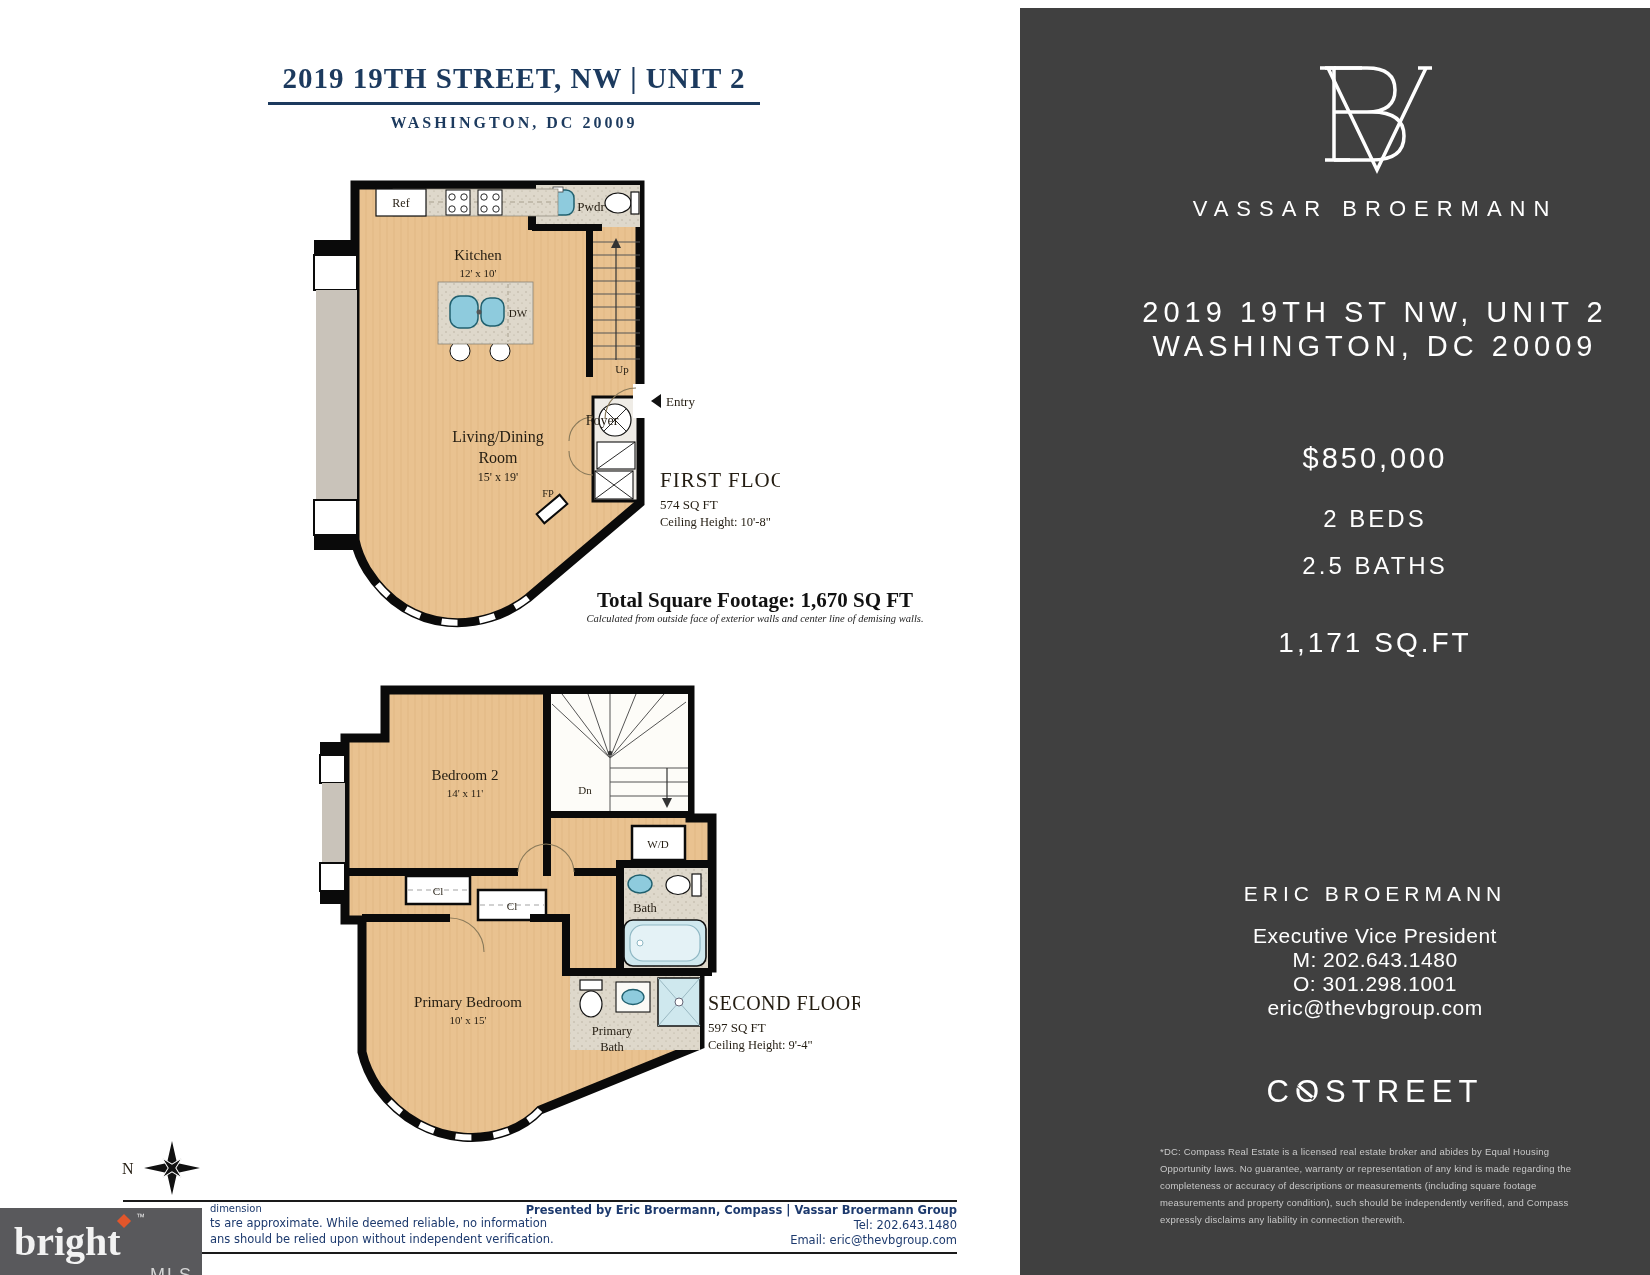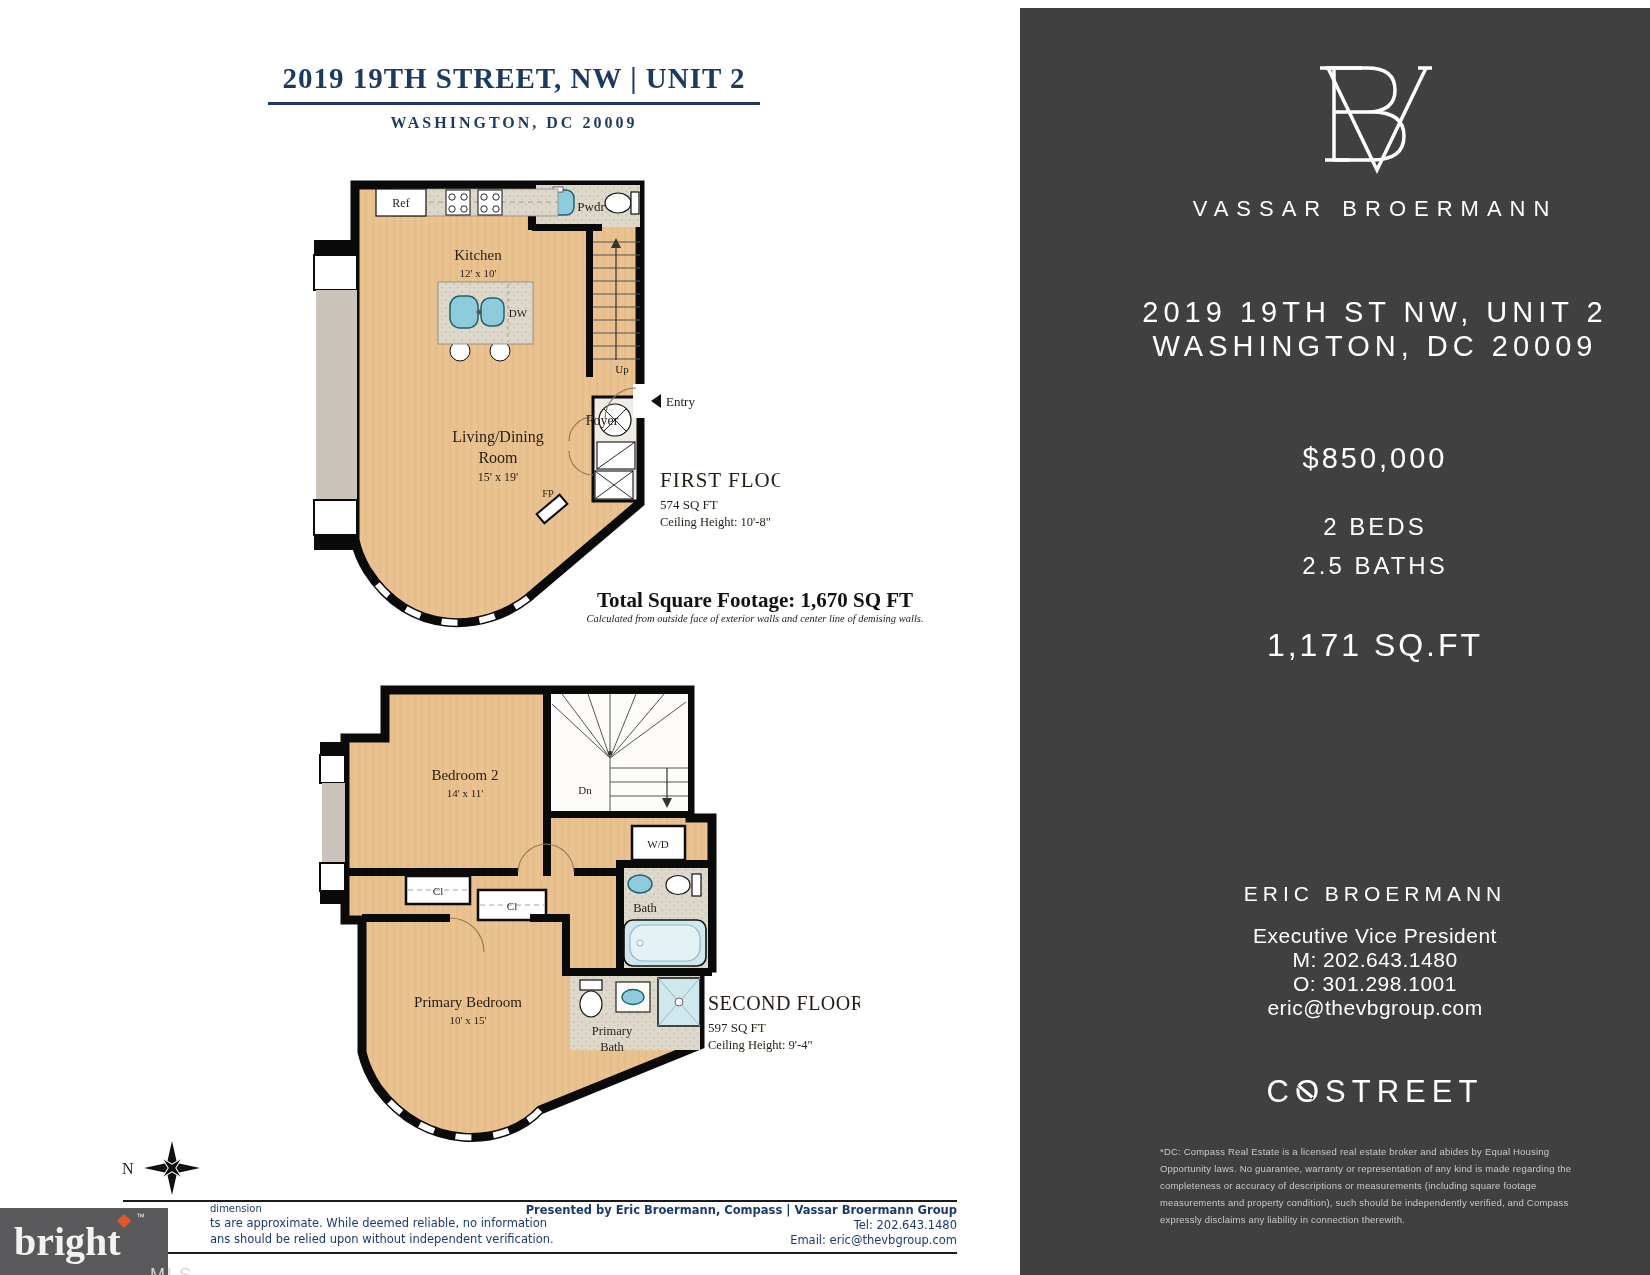--- a/index.html
+++ b/index.html
@@ -23,36 +23,36 @@
   .footer-line{position:absolute;background:#1a1a1a;height:2px;}
   .fl-top{left:123px;top:1200px;width:834px;}
   .fl-bottom{left:123px;top:1252px;width:834px;}
   .footer-left{position:absolute;left:210px;top:1203px;color:#1d3a6e;}
   .footer-left .l1{font-size:10px;font-family:"DejaVu Sans",sans-serif;}
   .footer-left .l2,.footer-left .l3{font-size:11.5px;font-family:"DejaVu Sans",sans-serif;margin-top:2px;}
   .footer-right{position:absolute;left:515px;top:1203px;width:442px;text-align:right;color:#1d3a6e;
                 font-family:"DejaVu Sans",sans-serif;font-size:11.5px;line-height:15px;}
   .footer-right .r1{font-weight:700;}
   
-  .bright-box{position:absolute;left:0;top:1208px;width:168px;height:67px;background:#59595c;}
+  .bright-box{position:absolute;left:0;top:1208px;width:202px;height:67px;background:#59595c;}
   .bright-word{position:absolute;left:14px;top:10px;font-family:"Liberation Serif",serif;
                font-weight:700;font-size:40px;color:#f2f2f2;letter-spacing:0px;}
   .bright-needle{position:absolute;left:119px;top:8px;width:10px;height:10px;background:#e2562b;
                  transform:rotate(45deg);}
   .bright-tm{position:absolute;left:136px;top:4px;font-size:9px;color:#e8e8e8;}
   .bright-mls{position:absolute;left:150px;top:27px;font-size:18px;color:#d6d6d6;letter-spacing:2px;margin-top:30px;}
   
   .sidebar{position:absolute;left:1020px;top:8px;right:0;bottom:0;background:#404040;color:#fff;}
   .sb-center{position:absolute;left:355px;transform:translateX(-50%);white-space:nowrap;text-align:center;}
   .sb-brand{top:188px;font-size:22px;letter-spacing:8px;}
   .sb-address{top:287px;font-size:29px;letter-spacing:5px;line-height:34px;}
   .sb-price{top:434px;font-size:29px;letter-spacing:3px;}
-  .sb-beds{top:497px;font-size:24px;letter-spacing:3px;margin-top:8px;}
+  .sb-beds{top:497px;font-size:24px;letter-spacing:3px;}
   .sb-baths{top:544px;font-size:24px;letter-spacing:3px;}
-  .sb-sqft{top:619px;font-size:32px;letter-spacing:3px;}
+  .sb-sqft{top:619px;font-size:28px;letter-spacing:3px;}
   .sb-agent-name{top:874px;font-size:21px;letter-spacing:5px;}
   .sb-agent-lines{top:916px;font-size:21px;letter-spacing:0.5px;line-height:24px;}
   .sb-compass{top:1066px;font-size:31px;letter-spacing:6px;font-weight:400;}
   .slashed-o{position:relative;display:inline-block;}
   .slashed-o::after{content:"";position:absolute;left:1px;top:48%;width:20px;height:2.5px;
                     background:#404040;transform:rotate(40deg);}
   .slashed-o::before{content:"";position:absolute;left:2px;top:44%;width:18px;height:2.5px;
                      background:#fff;transform:rotate(40deg);z-index:2;}
   .sb-logo{position:absolute;left:355px;top:52px;transform:translateX(-50%);}
   .sb-disclaimer{position:absolute;left:140px;top:1135px;width:420px;font-size:9.5px;

